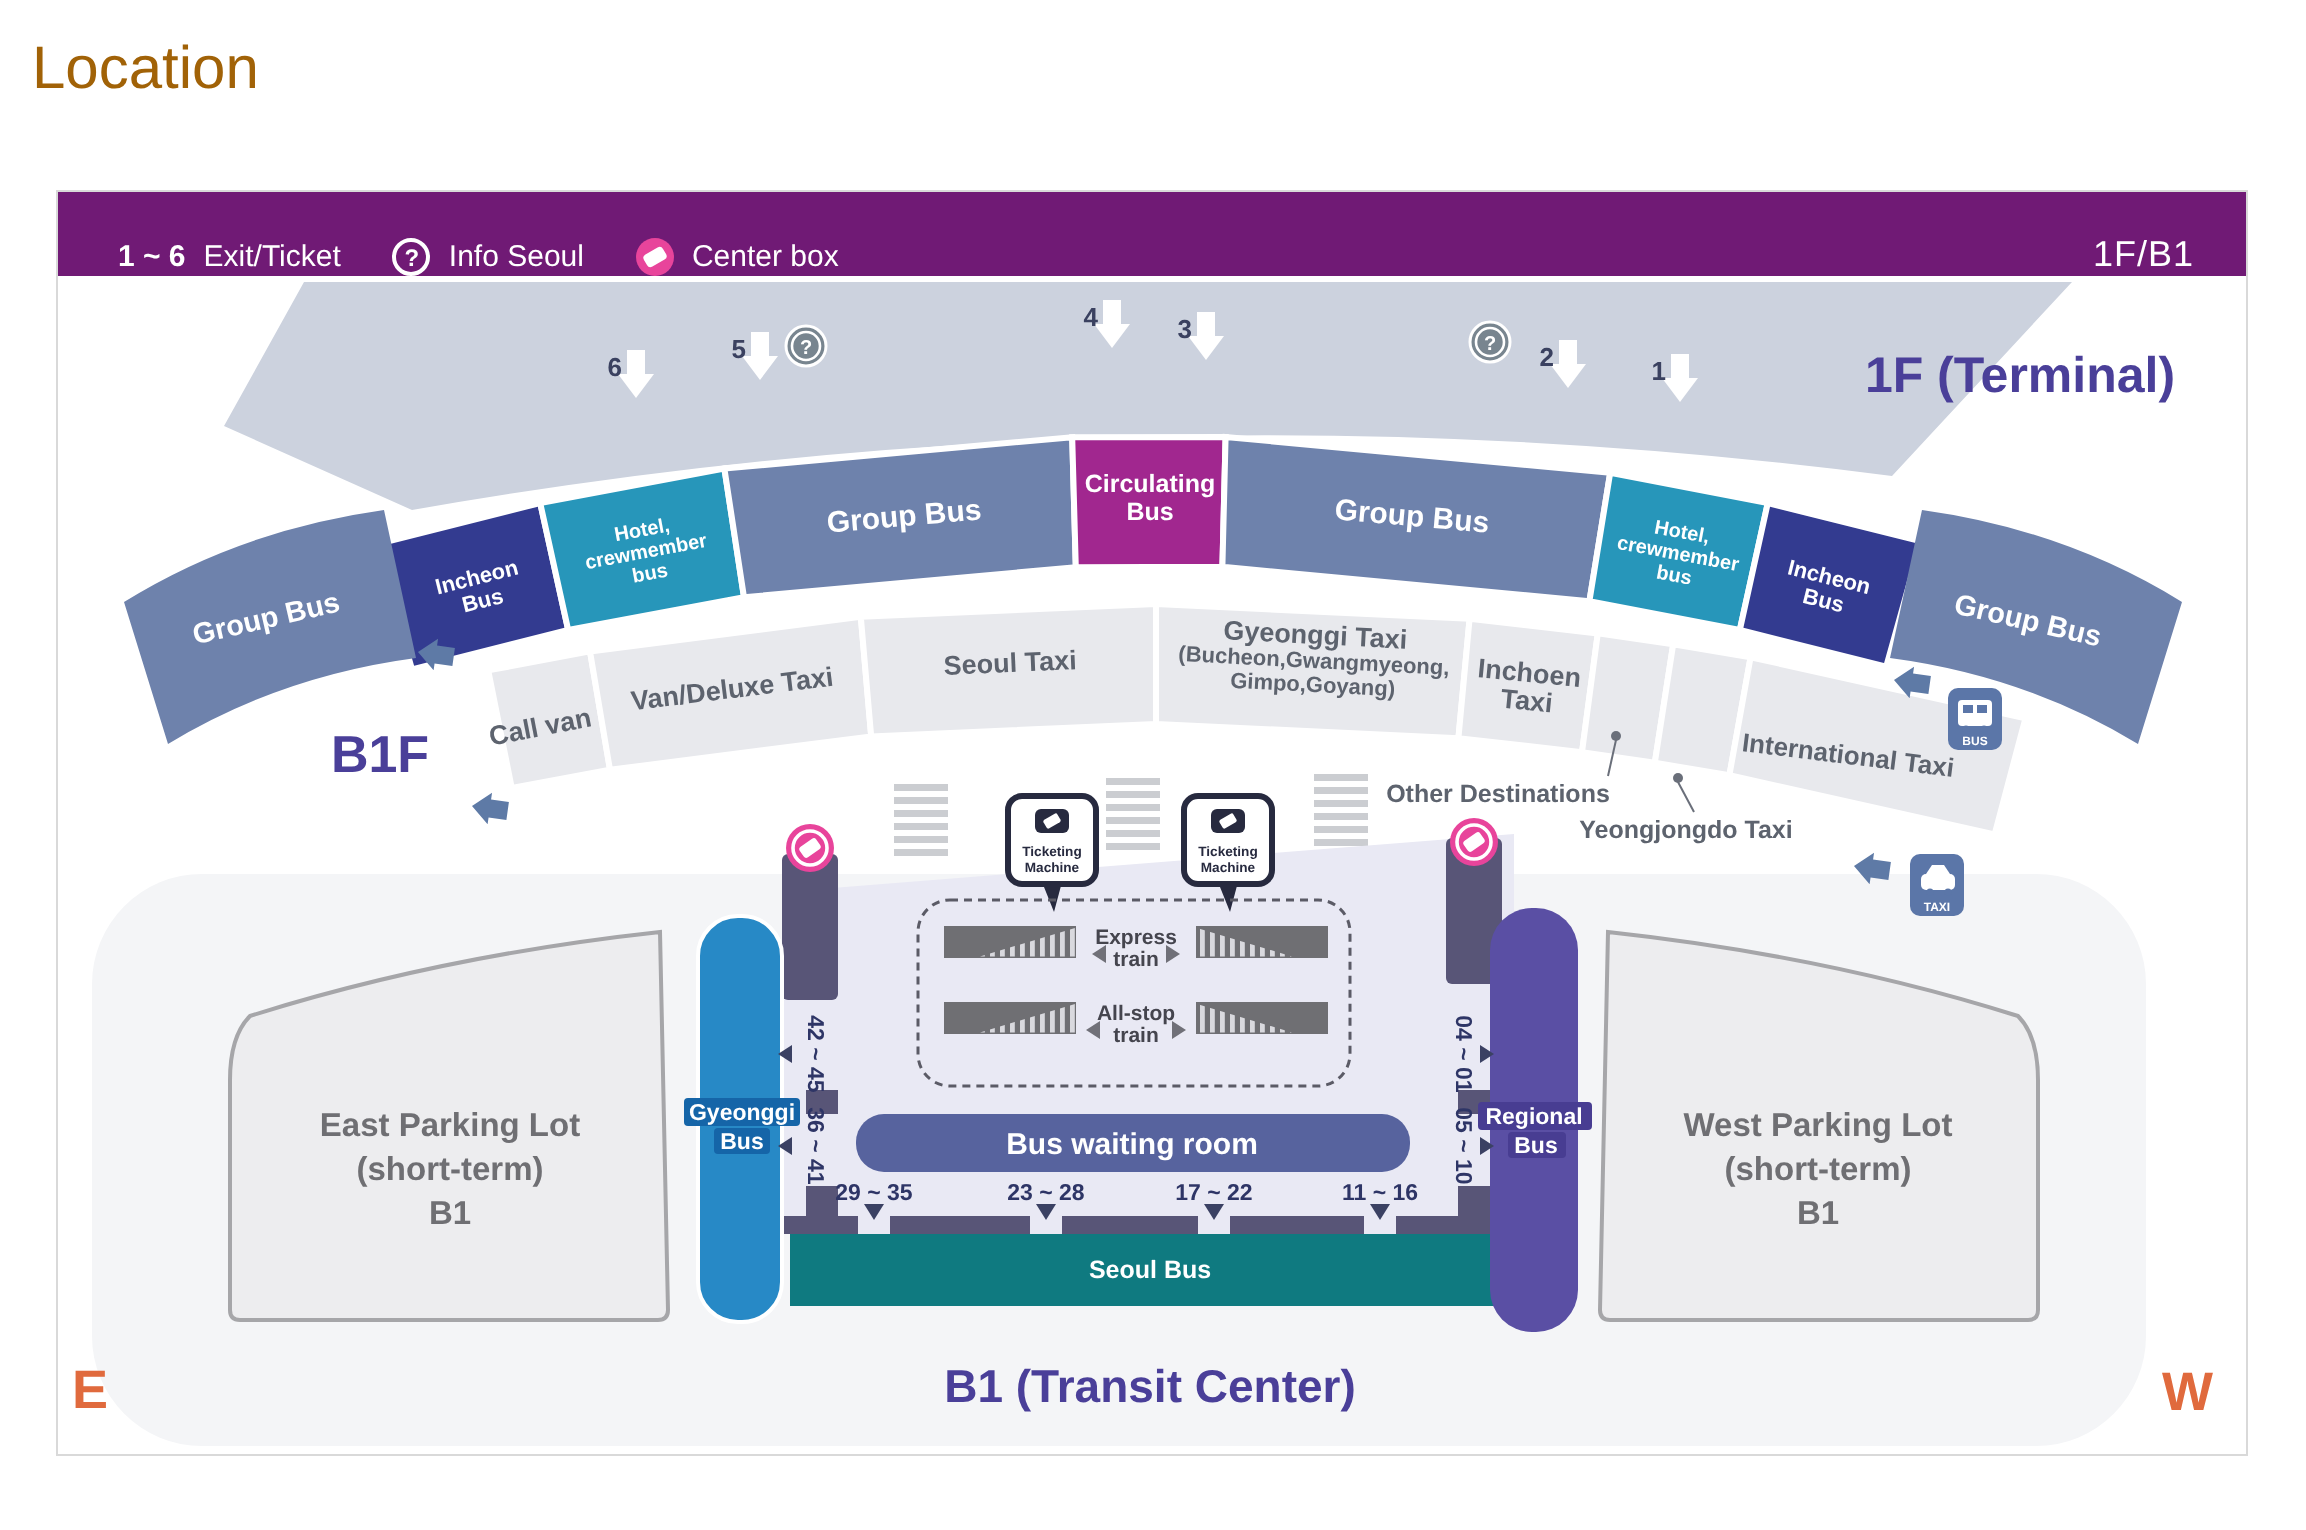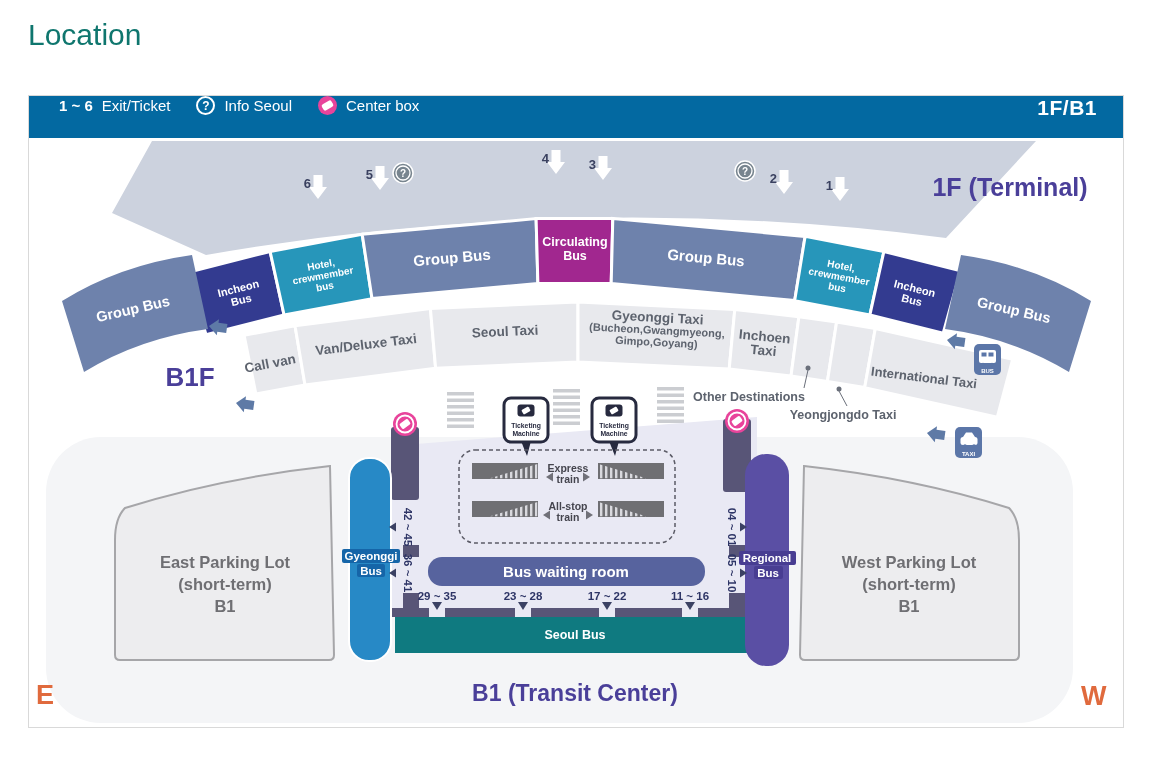--- a/index.html
+++ b/index.html
@@ -1,26 +1,26 @@
 <!DOCTYPE html>
 <html><head>
 <meta charset="utf-8">
 <style>
   html,body{margin:0;padding:0;background:#fff;}
   body{width:1153px;height:765px;position:relative;font-family:"Liberation Sans",sans-serif;}
-  .page-title{position:absolute;left:28px;top:18px;font-size:30px;color:#0f766e;font-weight:400;}
+  .page-title{position:absolute;left:16px;top:18px;font-size:30px;color:#a16207;font-weight:400;}
   .map-frame{position:absolute;left:28px;top:95px;width:1096px;height:633px;border:1px solid #d9d9d9;background:#fff;box-sizing:border-box;}
-  .map-header{position:absolute;left:0;top:0;width:100%;height:42px;background:#0369a1;display:flex;align-items:flex-start;box-sizing:border-box;padding:0 26px 0 30px;color:#fff;}
+  .map-header{position:absolute;left:0;top:0;width:100%;height:42px;background:#701a75;display:flex;align-items:flex-end;box-sizing:border-box;padding:0 26px 0 30px;color:#fff;}
   .legend{display:flex;align-items:center;gap:9px;font-size:15px;}
   .legend .sp{width:8px;}
   .legend b{font-weight:bold;}
   .info-dot{width:19px;height:19px;border-radius:50%;border:2px solid #fff;color:#fff;font-size:12px;font-weight:bold;display:flex;align-items:center;justify-content:center;box-sizing:border-box;}
   .ticket-dot{width:19px;height:19px;border-radius:50%;background:#e8449b;position:relative;}
   .ticket-dot::after{content:"";position:absolute;left:4px;top:6px;width:11px;height:7px;background:#fff;border-radius:2px;transform:rotate(-30deg);}
-  .floor-indicator{margin-left:auto;font-size:21px;font-weight:700;letter-spacing:.5px;}
+  .floor-indicator{margin-left:auto;font-size:18px;font-weight:400;letter-spacing:.5px;}
   svg.overlay{position:absolute;left:0;top:0;pointer-events:none;}
   text{font-family:"Liberation Sans",sans-serif;}
   .bld{font-weight:bold;}
 </style>
 </head>
 <body>
 
 <div class="page-title">Location</div>
 
 <div class="map-frame">

